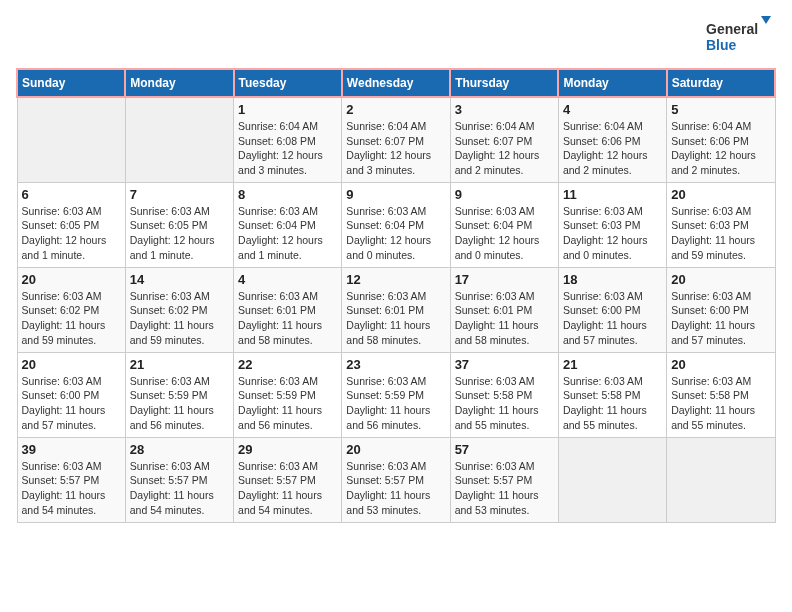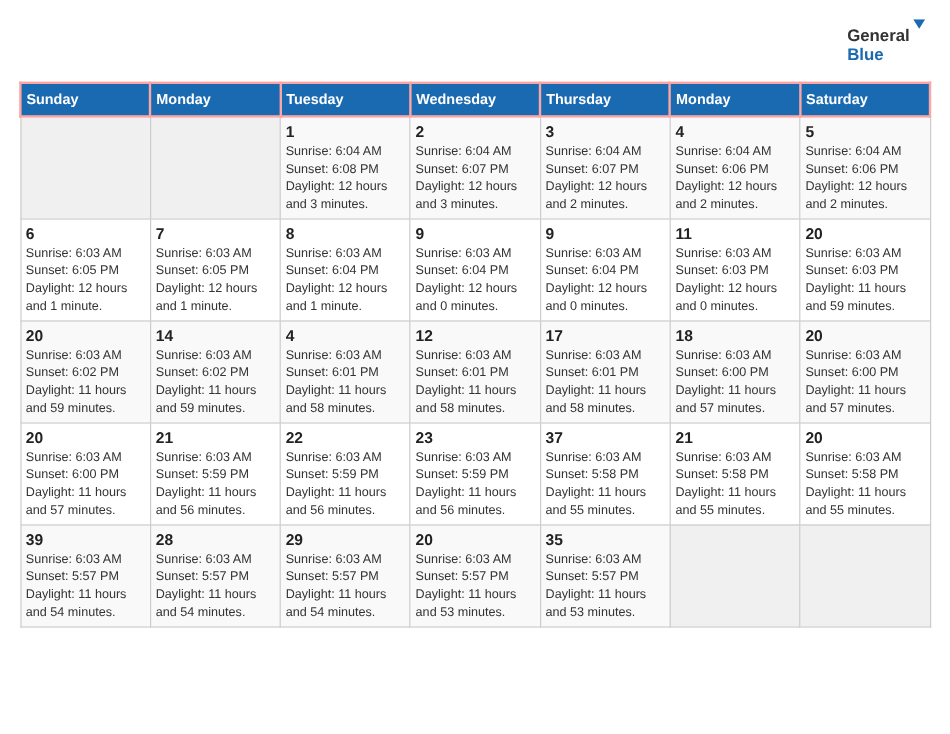--- a/index.html
+++ b/index.html
@@ -320,21 +320,21 @@
 and 54 minutes.</div>
         </td>
         <td>
           <span class="day-num">20</span>
           <div class="day-info" style="white-space: pre-line;">Sunrise: 6:03 AM
 Sunset: 5:57 PM
 Daylight: 11 hours
 and 53 minutes.</div>
         </td>
         <td>
-          <span class="day-num">35</span>
+          <span class="day-num">57</span>
           <div class="day-info" style="white-space: pre-line;">Sunrise: 6:03 AM
 Sunset: 5:57 PM
 Daylight: 11 hours
 and 53 minutes.</div>
         </td>
         <td class="empty-cell"></td>
         <td class="empty-cell"></td>
       </tr>
     </tbody>
 </table>

